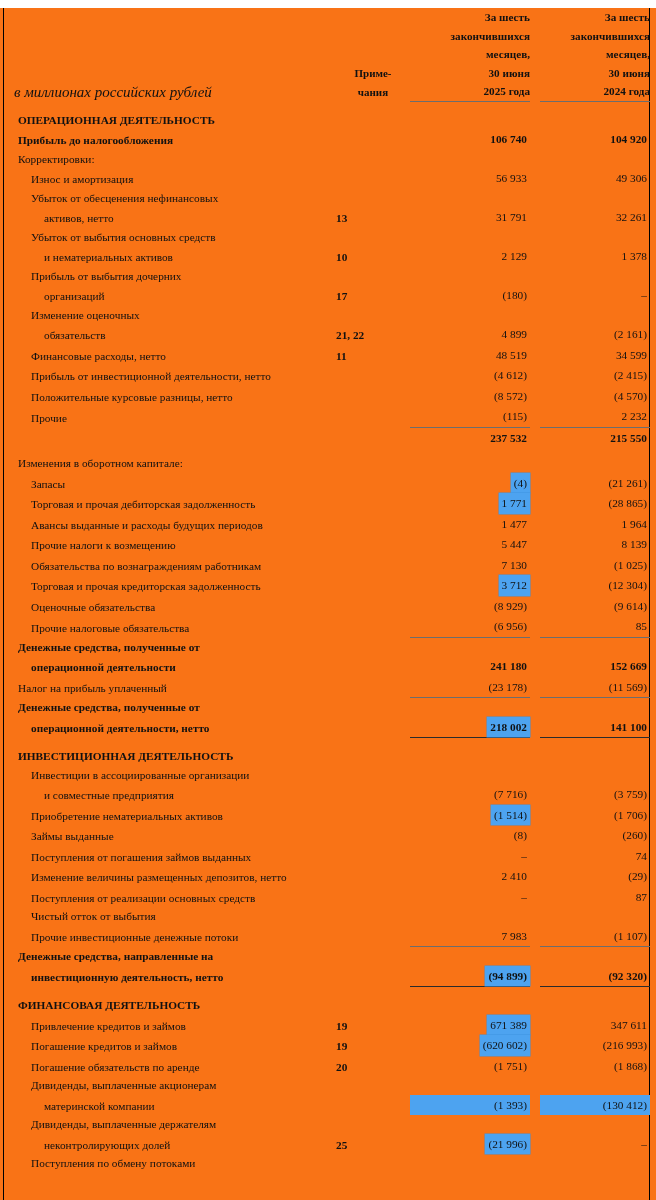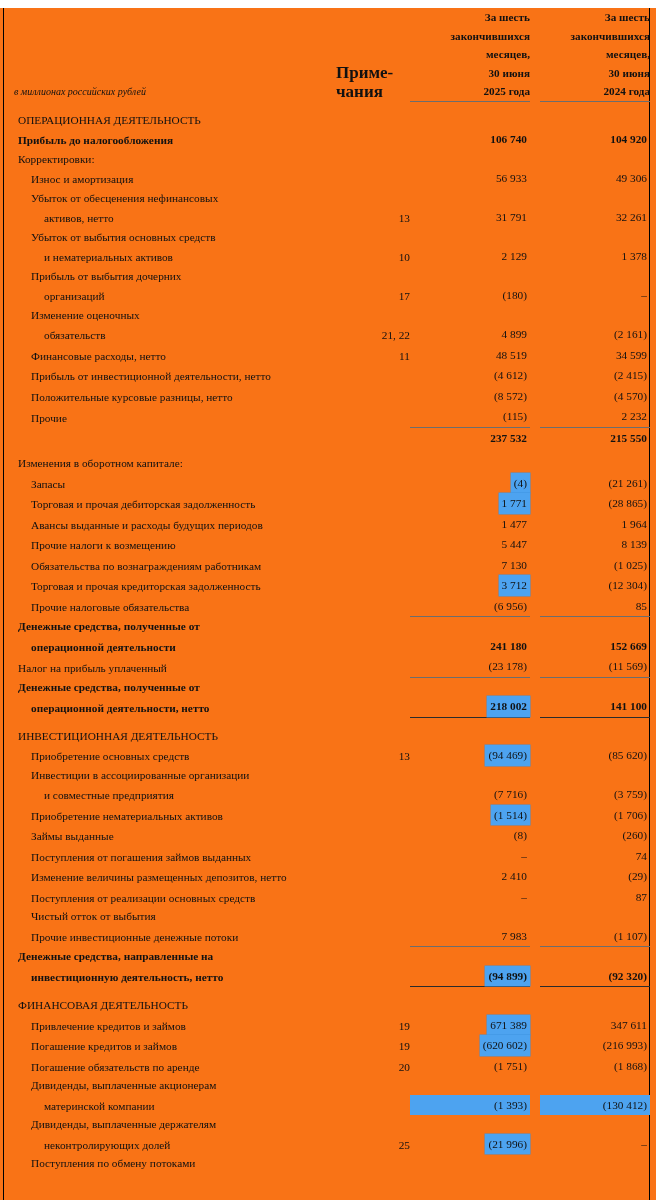--- a/index.html
+++ b/index.html
@@ -61,49 +61,50 @@
   td.hdr {
     text-align: right;
     font-weight: bold;
     font-size: 11.2px;
     line-height: 15px;
     height: 15px;
     vertical-align: bottom;
     padding-right: 2px;
   }
   td.hdr-note {
+    text-align: center;
     font-weight: bold;
-    font-size: 17px;
+    font-size: 11px;
     line-height: 15px;
     height: 15px;
     vertical-align: bottom;
   }
   td.units {
     font-style: italic;
-    font-size: 10px;
+    font-size: 15px;
     padding-left: 10px;
     vertical-align: bottom;
   }
   tr.hdr-last td.hdr { border-bottom: 1.4px solid #6d6d6d; }
 
   
   .lbl      { text-align: left; padding-left: 4px; }
   .lbl.i0   { padding-left: 4px; }
   .lbl.i1   { padding-left: 17px; }
   .lbl.i2   { padding-left: 30px; }
   .bold     { font-weight: bold; }
-  .caps     { font-weight: normal; }
+  .caps     { font-weight: bold; }
 
   
   td.num {
     text-align: right;
     padding-right: 2px;
     position: relative;
   }
-  td.note { text-align: right; }
+  td.note { text-align: left; font-weight: bold; }
 
   
   span.v {
     display: inline-block;
     padding: 1px 3px 1px 3px;
   }
   span.v.hl {
     background: #4da3f0;
     box-shadow: 0 0 0 0.5px #3f93e0;
   }
@@ -320,20 +321,27 @@
         <td class="num"><span class="v">(1 025)</span></td>
       </tr>
       <tr>
         <td class="lbl i1">Торговая и прочая кредиторская задолженность</td>
         <td class="note"></td>
         <td class="num"><span class="v hl">3 712</span></td>
         <td></td>
         <td class="num"><span class="v">(12 304)</span></td>
       </tr>
       <tr>
+        <td class="lbl i1">Оценочные обязательства</td>
+        <td class="note"></td>
+        <td class="num"><span class="v">(8 929)</span></td>
+        <td></td>
+        <td class="num"><span class="v">(9 614)</span></td>
+      </tr>
+      <tr>
         <td class="lbl i1">Прочие налоговые обязательства</td>
         <td class="note"></td>
         <td class="num rule-bot"><span class="v">(6 956)</span></td>
         <td></td>
         <td class="num rule-bot"><span class="v">85</span></td>
       </tr>
       <tr>
         <td class="lbl i0 bold">Денежные средства, полученные от</td>
         <td colspan="4"></td>
       </tr>
@@ -365,27 +373,20 @@
 
       <tr class="sp">
           <td colspan="5"></td>
         </tr>
 
       <tr>
         <td class="lbl i0 caps">ИНВЕСТИЦИОННАЯ ДЕЯТЕЛЬНОСТЬ</td>
         <td colspan="4"></td>
       </tr>
       <tr>
-        <td class="lbl i1">Приобретение основных средств</td>
-        <td class="note">13</td>
-        <td class="num"><span class="v hl">(94 469)</span></td>
-        <td></td>
-        <td class="num"><span class="v">(85 620)</span></td>
-      </tr>
-      <tr>
         <td class="lbl i1">Инвестиции в ассоциированные организации</td>
         <td colspan="4"></td>
       </tr>
       <tr>
         <td class="lbl i2">и совместные предприятия</td>
         <td class="note"></td>
         <td class="num"><span class="v">(7 716)</span></td>
         <td></td>
         <td class="num"><span class="v">(3 759)</span></td>
       </tr>

